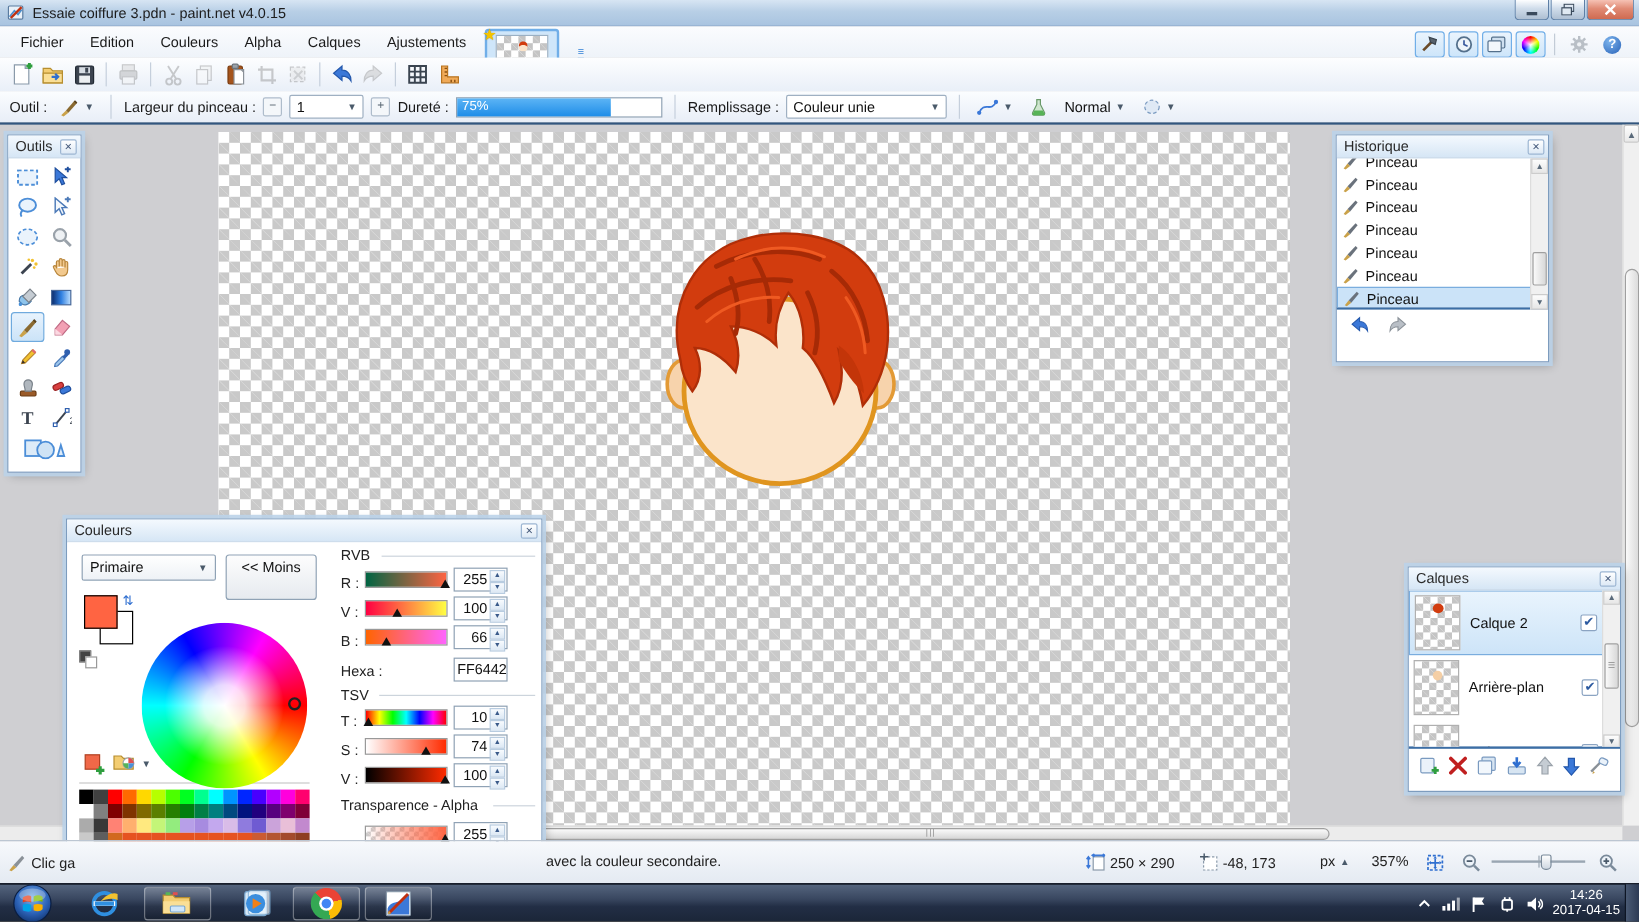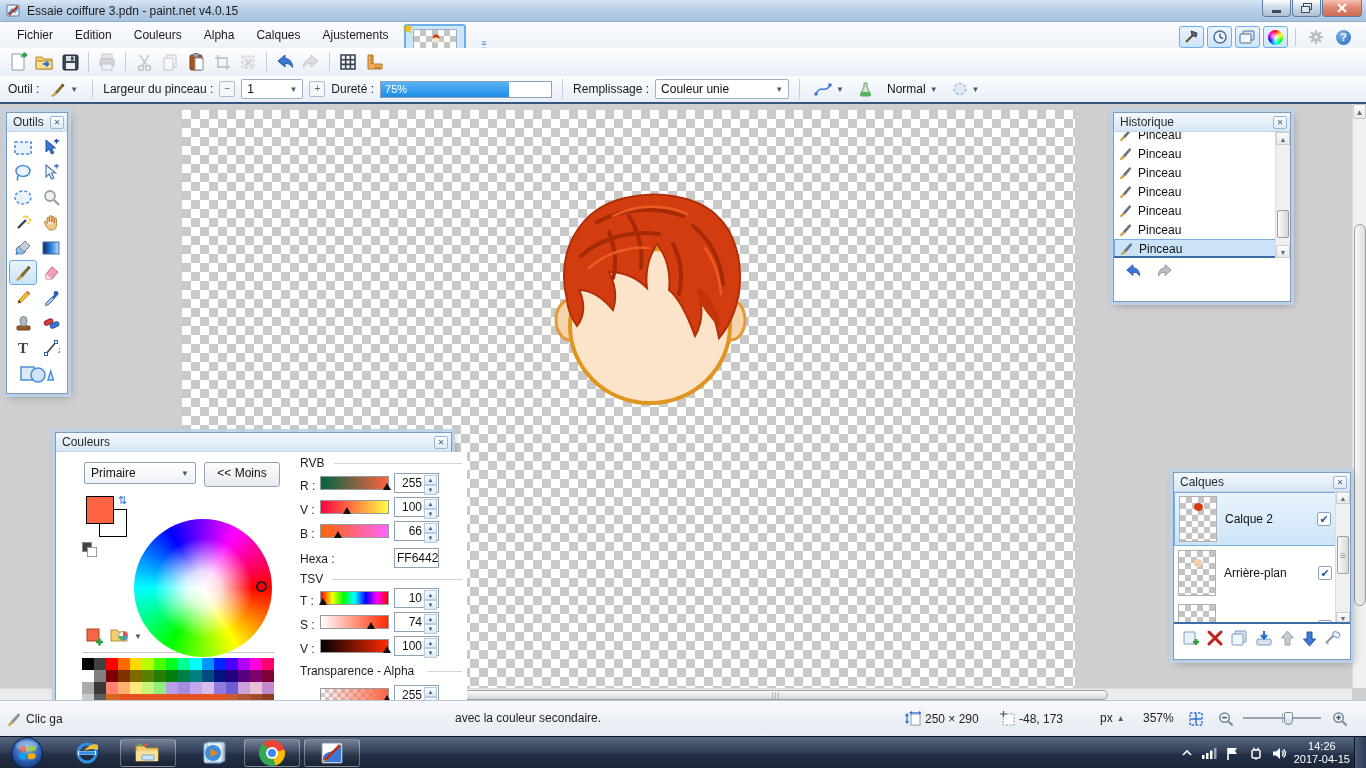--- a/index.html
+++ b/index.html
@@ -100,23 +100,23 @@
   .layer-thumb { width:38px; height:46px; border:1px solid #b0b0b0; position:relative; }
   .layer-name { flex:1; font-size:12px; }
   .layer-check { width:14px; height:14px; border:1px solid #8ba4c2; background:#fff; border-radius:2px; color:#2c5aa0; font-size:11px; line-height:12px; text-align:center; margin-right:14px; }
   .layer-scroll { position:absolute; right:0; top:0; width:15px; height:132px; background:#f0f0f0; border-left:1px solid #ddd; }
   .layer-thumbbar { position:absolute; left:1px; width:12px; top:44px; height:38px; background:linear-gradient(90deg,#fafafa,#d8d8d8); border:1px solid #9f9f9f; border-radius:2px; font-size:7px; color:#888; text-align:center; line-height:38px; letter-spacing:0; }
   .layer-toolbar { height:28px; display:flex; align-items:center; gap:7px; padding-left:8px; }
   .dot { position:absolute; border-radius:50%; }
 
   
   #dlg-colors { left:55px; top:432px; width:397px; height:290px; }
-  .dlg-body { position:relative; width:100%; height:269px; background:#fff;margin-left:16px; }
+  .dlg-body { position:relative; width:100%; height:269px; background:#fff; }
   .combo2 { position:absolute; left:12px; top:10px; width:112px; height:22px; border:1px solid #8fa2b5; background:linear-gradient(#fff,#eef2f6); display:flex; align-items:center; justify-content:space-between; padding:0 6px; border-radius:2px; }
-  .less-btn { position:absolute; left:132px; top:10px; width:76px; height:25px; border:1px solid #8fa2b5; border-radius:3px; background:linear-gradient(#fdfdfd,#e6eaef); text-align:center; line-height:20px; }
+  .less-btn { position:absolute; left:132px; top:10px; width:76px; height:38px; border:1px solid #8fa2b5; border-radius:3px; background:linear-gradient(#fdfdfd,#e6eaef); text-align:center; line-height:20px; }
   .swatch-primary { position:absolute; left:14px; top:44px; width:28px; height:28px; border:1px solid #000; z-index:2; }
   .swatch-secondary { position:absolute; left:27px; top:57px; width:28px; height:28px; border:1px solid #000; background:#fff; }
   .swap-arrows { position:absolute; left:46px; top:42px; color:#2f6fd0; font-size:11px; z-index:3; }
   .bw-mini { position:absolute; left:10px; top:90px; width:16px; height:16px; }
   .bw-mini .b1 { position:absolute; left:0; top:0; width:10px; height:10px; background:#444; border:1px solid #888; }
   .bw-mini .b2 { position:absolute; left:5px; top:5px; width:10px; height:10px; background:#fff; border:1px solid #999; }
   #wheel { position:absolute; left:62px; top:67px; width:138px; height:138px; border-radius:50%;
     background:radial-gradient(circle closest-side,#ffffff 0%,rgba(255,255,255,.85) 25%,rgba(255,255,255,0) 72%),
                conic-gradient(from 90deg,#f00,#ff0,#0f0,#0ff,#00f,#f0f,#f00); z-index:2; }
   .wheel-ring { position:absolute; left:122px; top:62px; width:11px; height:11px; border:2px solid #222; border-radius:50%; }

